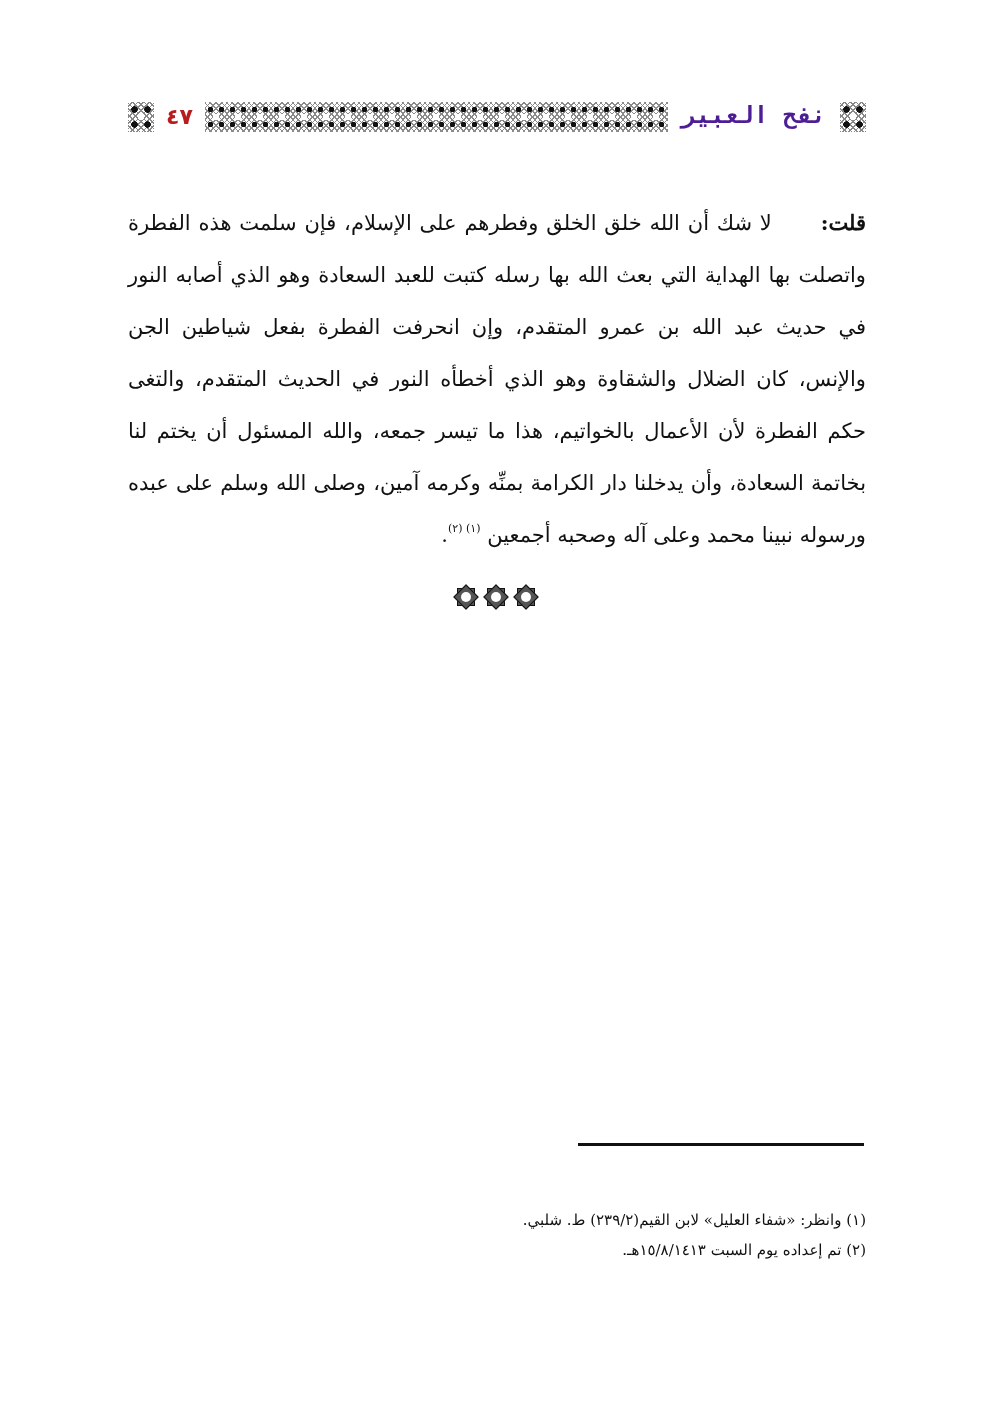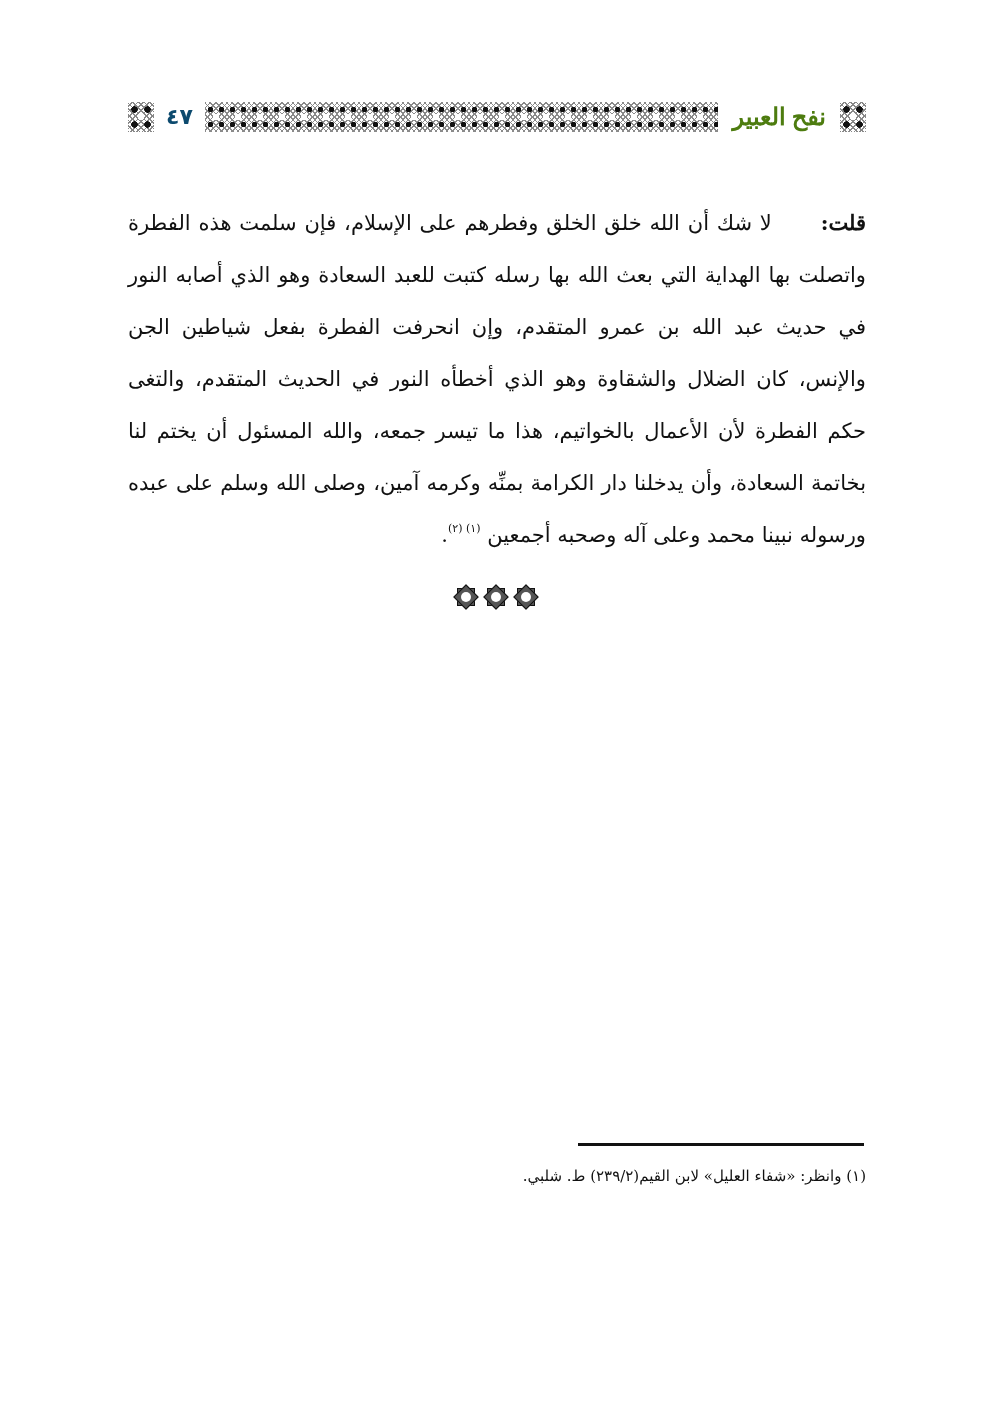--- a/index.html
+++ b/index.html
@@ -54,38 +54,38 @@
       background-image:
         radial-gradient(circle at 50% 50%, #ffffff 0 3px, transparent 3.5px),
         radial-gradient(circle at 25% 25%, #111 0 2.6px, transparent 3px),
         radial-gradient(circle at 75% 25%, #111 0 2.6px, transparent 3px),
         radial-gradient(circle at 25% 75%, #111 0 2.6px, transparent 3px),
         radial-gradient(circle at 75% 75%, #111 0 2.6px, transparent 3px),
         repeating-linear-gradient(45deg, #8a8a8a 0 1px, transparent 1px 4px),
         repeating-linear-gradient(-45deg, #8a8a8a 0 1px, transparent 1px 4px);
     }
     .running-title {
-      font-family: Liberation Serif, serif;
+      font-family: Liberation Mono, monospace;
       font-weight: bold;
       font-size: 24px;
       line-height: 30px;
       padding: 0 14px;
       direction: rtl;
       white-space: nowrap;
-      color: #4d7c0f;
+      color: #4c1d95;
     }
     .page-number {
       font-family: "DejaVu Sans", "Liberation Sans", sans-serif;
       font-weight: bold;
       font-size: 22px;
       line-height: 30px;
       padding: 0 12px;
       direction: rtl;
       white-space: nowrap;
-      color: #0c4a6e;
+      color: #b91c1c;
     }
     
     .body-text {
       position: absolute;
       top: 176px;
       left: 128px;
       width: 738px;
       direction: rtl;
       text-align: justify;
       text-align-last: right;
@@ -140,21 +140,21 @@
     .fn-rule {
       position: absolute;
       top: 1143px;
       left: 578px;
       width: 286px;
       height: 3px;
       background: #111;
     }
     .footnotes {
       position: absolute;
-      top: 1161px;
+      top: 1205px;
       left: 128px;
       width: 738px;
       direction: rtl;
       text-align: right;
       font-size: 15px;
       line-height: 30px;
     }
     .footnote {
       display: block;
     }
@@ -183,15 +183,16 @@
       </div>
     <div class="star">
         <span class="hole"></span>
       </div>
   </div>
 
   <div class="fn-rule"></div>
 
   <div class="footnotes">
     <span class="footnote"><span>(١)</span> <span>وانظر: «شفاء العليل» لابن القيم(٢٣٩/٢) ط. شلبي.</span></span>
+    <span class="footnote"><span>(٢)</span> <span>تم إعداده يوم السبت ١٥/٨/١٤١٣هـ.</span></span>
   </div>
 
 </div>
 
 </body></html>

